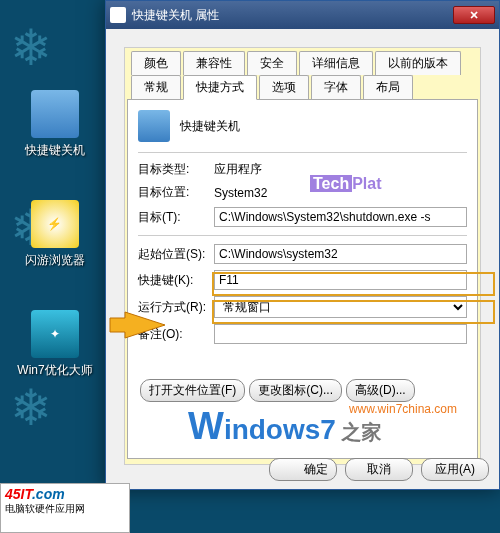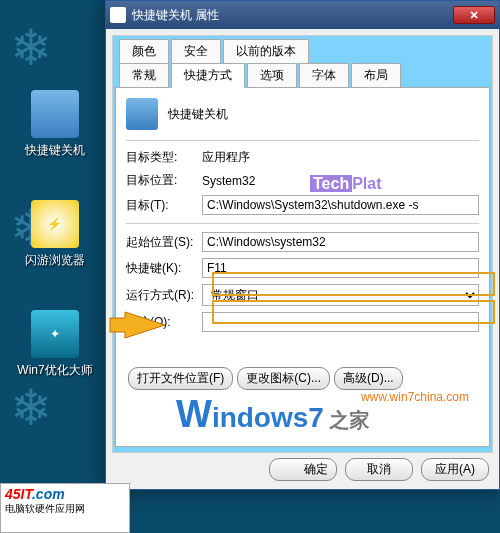--- a/index.html
+++ b/index.html
@@ -10,21 +10,21 @@
   .desk-icon .img { width: 48px; height: 48px; margin: 0 auto 4px; border-radius: 4px; display: flex; align-items: center; justify-content: center; }
   .desk-icon .img.blue { background: linear-gradient(#79b7e7,#3a7fc2); }
   .desk-icon .img.yellow { background: radial-gradient(#fff,#f5d020); }
   .desk-icon .img.cyan { background: linear-gradient(#3ac0e0,#0a6a8a); }
   .desk-icon .name { text-shadow: 1px 1px 2px #000; }
   .win { position: absolute; left: 105px; top: 0; width: 395px; height: 490px; background: #f0f0f0; border: 1px solid #2a5a9a; box-shadow: 0 0 20px rgba(0,0,0,.5); }
   .titlebar { height: 28px; background: linear-gradient(#4a6a9a,#2a4a7a); color: #fff; display: flex; align-items: center; padding: 0 4px; font-size: 12px; }
   .titlebar .ticon { width: 16px; height: 16px; background: #fff; margin-right: 6px; border-radius: 2px; }
   .titlebar .spacer { flex: 1; }
   .closebtn { width: 42px; height: 18px; background: linear-gradient(#e06060,#b02020); border: 1px solid #801010; border-radius: 2px; color: #fff; display:flex;align-items:center;justify-content:center; font-size:11px; font-weight:bold;}
-  .tabs-area { background: #7dd3fc; margin: 6px; padding: 2px 2px 6px 2px; height: 418px; position: relative; border: 1px solid #ccc; }
+  .tabs-area { background: #fef9c3; margin: 18px; padding: 2px 2px 6px 2px; height: 418px; position: relative; border: 1px solid #ccc; }
   .tabrow { display: flex; padding-left: 4px; font-size: 12px; }
   .tab { padding: 3px 12px 3px; border: 1px solid #aaa; border-bottom: none; background: #f9f9f9; margin-right: 2px; border-radius: 2px 2px 0 0; position: relative; top: 1px; cursor: pointer;}
   .tab.active { background: #fff; border-bottom: 1px solid #fff; z-index: 2; }
   .pane { border: 1px solid #aaa; background: #fff; height: 360px; padding: 10px; font-size: 12px; position: relative; }
   .hdr { display: flex; align-items: center; margin-bottom: 10px; }
   .hdr .icon { width: 32px; height: 32px; background: linear-gradient(#79b7e7,#3a7fc2); margin-right: 10px; border-radius:3px; }
   .row { display: flex; align-items: center; margin: 6px 0; }
   .row .lbl { width: 76px; white-space: nowrap; }
   .row .val { flex: 1; }
   .row input[type=text], .row select { width: 100%; font-size: 12px; padding: 2px 4px; border: 1px solid #aaa; background: #fff; }
@@ -78,21 +78,23 @@
   <div class="titlebar">
     <div class="ticon"></div>
     <span>快捷键关机 属性</span>
     <div class="spacer"></div>
     <div class="closebtn">✕</div>
   </div>
 
   <div class="tabs-area">
     <div class="tabrow">
       <div class="tab">颜色</div>
+      <div class="tab">兼容性</div>
       <div class="tab">安全</div>
+      <div class="tab">详细信息</div>
       <div class="tab">以前的版本</div>
     </div>
     <div class="tabrow">
       <div class="tab">常规</div>
       <div class="tab active">快捷方式</div>
       <div class="tab">选项</div>
       <div class="tab">字体</div>
       <div class="tab">布局</div>
     </div>
 

